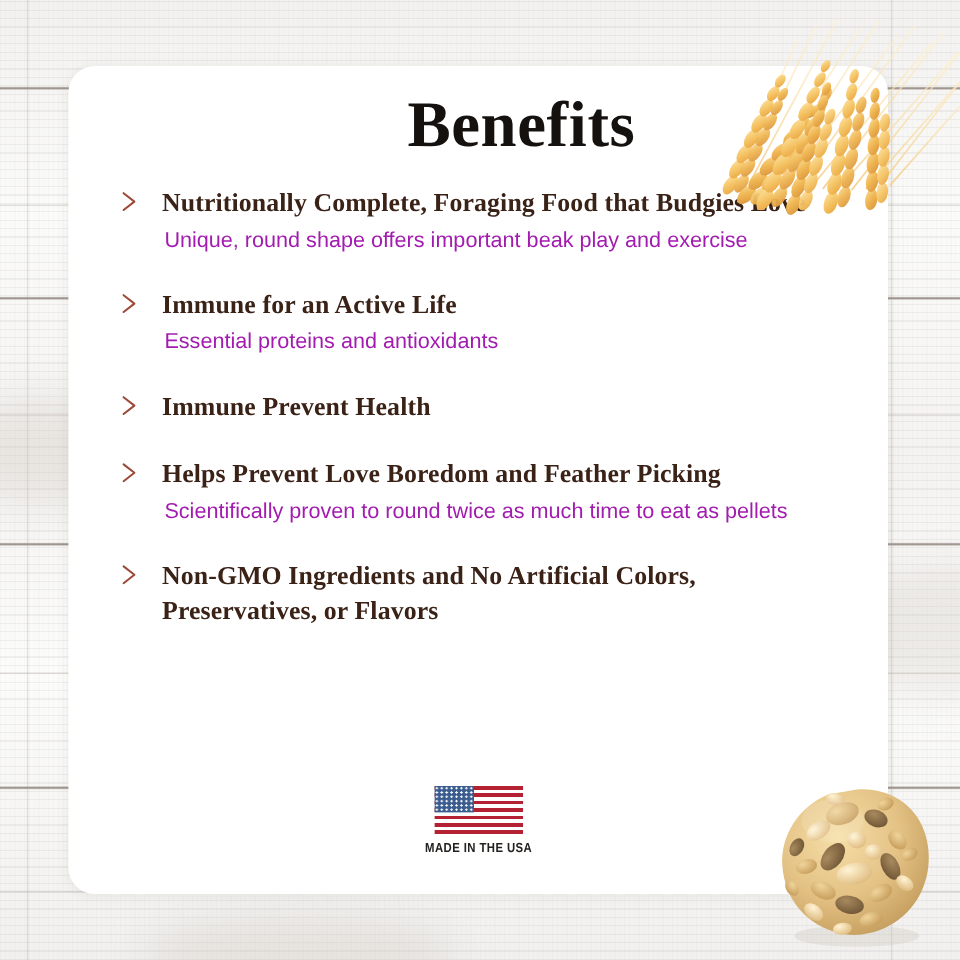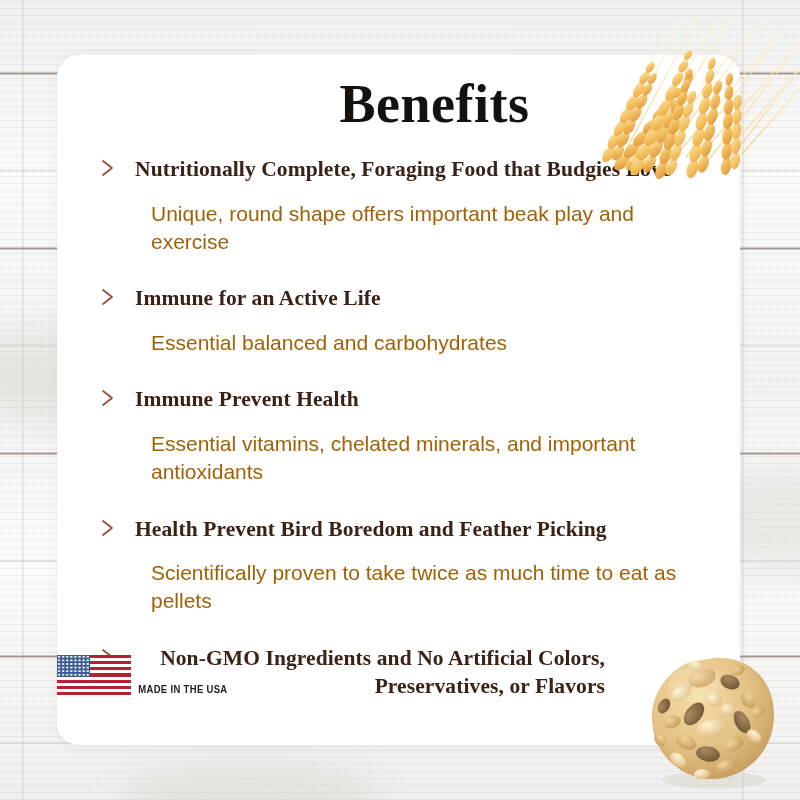--- a/index.html
+++ b/index.html
@@ -113,21 +113,21 @@
     position: absolute;
     top: 100px;
     left: 36px;
     width: 620px;
   }
   .item {
     position: relative;
     padding-left: 42px;
     margin-bottom: 28px;
   }
-  .item:last-child { margin-bottom: 12px; text-align: right; }
+  .item:last-child { margin-bottom: 12px; }
 
   .chev {
     position: absolute;
     left: 6px;
     top: 3px;
     width: 18px;
     height: 20px;
     color: #9c4a38;
   }
   .chev svg { display: block; }
@@ -136,35 +136,35 @@
     font-family: "Liberation Serif", serif;
     font-weight: bold;
     font-size: 21.5px;
     line-height: 1.33;
     letter-spacing: 0.1px;
     color: #3a2217;
     margin: 0 0 4px 0;
   }
   .item-sub {
     font-family: "Liberation Sans", sans-serif;
-    font-size: 21px;
+    font-size: 18px;
     line-height: 1.35;
-    color: #a16207;
-    margin: 16px;
+    color: #a21caf;
+    margin: 2px;
   }
 
   
   .usa {
     position: absolute;
     left: 0;
     width: 683px;
     top: 600px;
     display: flex;
-    flex-direction: row;
-    align-items: flex-end;
+    flex-direction: column;
+    align-items: center;
   }
   .flag {
     position: relative;
     width: 74px;
     height: 40px;
     overflow: hidden;
     background: #ffffff;
   }
   .stripes {
     position: absolute;
@@ -252,42 +252,41 @@
         <p class="item-sub">Unique, round shape offers important beak play and exercise</p>
       </div>
 
       <div class="item">
         <span class="chev">
           <svg width="18" height="20" viewBox="0 0 18 20" fill="none">
             <path d="M4 3 L13 10 L4 17" stroke="currentColor" stroke-width="1.7" stroke-linecap="round" stroke-linejoin="round"></path>
           </svg>
         </span>
         <p class="item-title">Immune for an Active Life</p>
-        <p class="item-sub">Essential balanced and carbohydrates</p>
+        <p class="item-sub">Essential proteins and antioxidants</p>
       </div>
 
       <div class="item">
         <span class="chev">
           <svg width="18" height="20" viewBox="0 0 18 20" fill="none">
             <path d="M4 3 L13 10 L4 17" stroke="currentColor" stroke-width="1.7" stroke-linecap="round" stroke-linejoin="round"></path>
           </svg>
         </span>
         <p class="item-title">Immune Prevent Health</p>
-        <p class="item-sub">Essential vitamins, chelated minerals, and important antioxidants</p>
       </div>
 
 
       <div class="item">
         <span class="chev">
           <svg width="18" height="20" viewBox="0 0 18 20" fill="none">
             <path d="M4 3 L13 10 L4 17" stroke="currentColor" stroke-width="1.7" stroke-linecap="round" stroke-linejoin="round"></path>
           </svg>
         </span>
-        <p class="item-title">Health Prevent Bird Boredom and Feather Picking</p>
-        <p class="item-sub">Scientifically proven to take twice as much time to eat as pellets</p>
+        <p class="item-title">Helps Prevent Love Boredom and Feather Picking</p>
+        <p class="item-sub">Scientifically proven to round twice as much time to eat as pellets</p>
       </div>
 
       <div class="item">
         <span class="chev">
           <svg width="18" height="20" viewBox="0 0 18 20" fill="none">
             <path d="M4 3 L13 10 L4 17" stroke="currentColor" stroke-width="1.7" stroke-linecap="round" stroke-linejoin="round"></path>
           </svg>
         </span>
         <p class="item-title" style="max-width:470px;">Non-GMO Ingredients and No Artificial Colors, Preservatives, or Flavors</p>
       </div>

